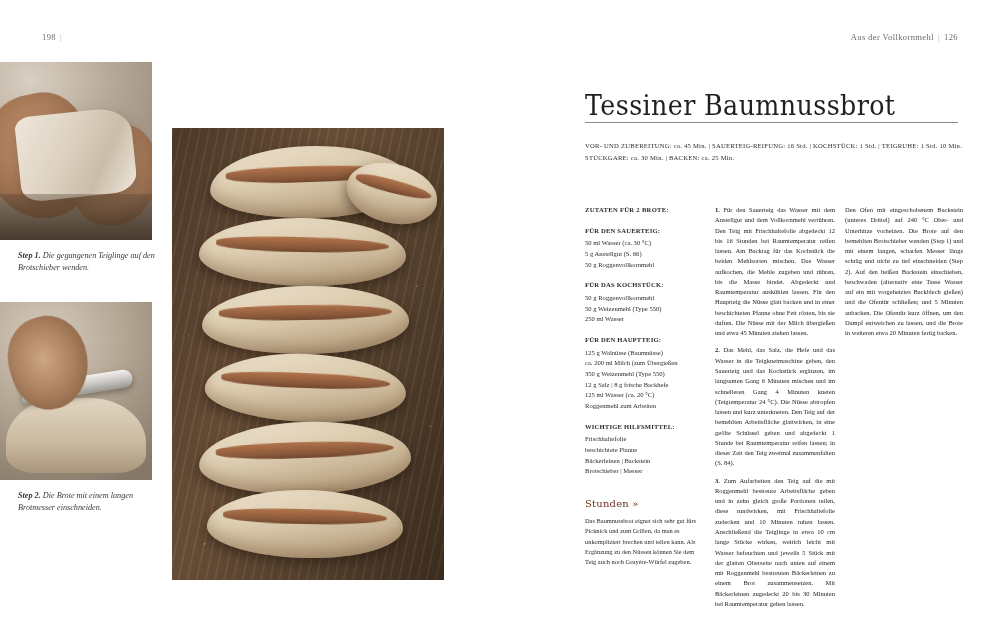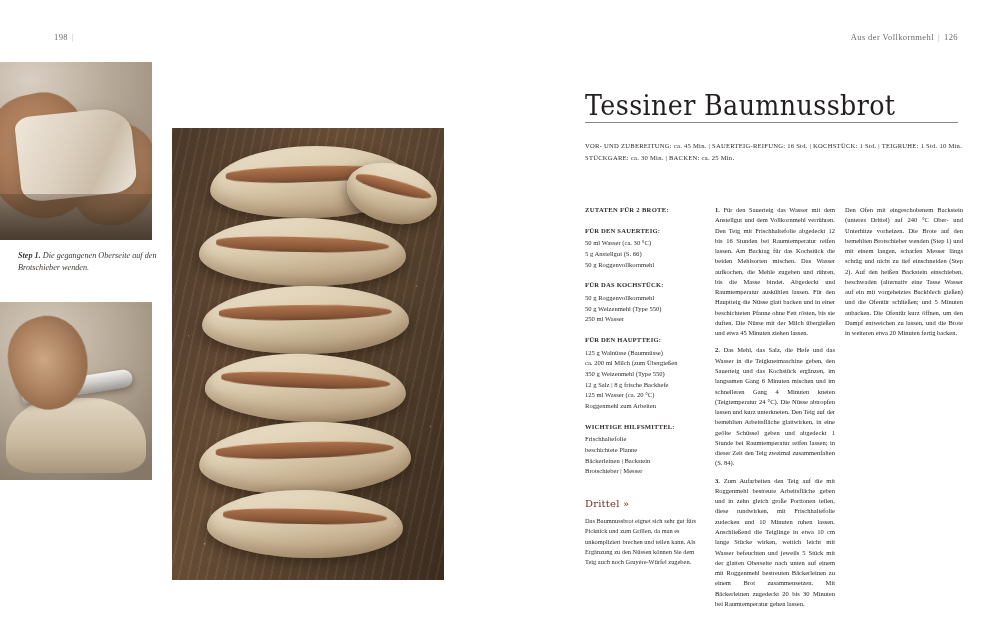--- a/index.html
+++ b/index.html
@@ -24,21 +24,21 @@
   
   .folio {
     position: absolute;
     top: 32px;
     font-family: "Liberation Serif", serif;
     font-size: 8.5px;
     letter-spacing: 0.4px;
     color: #6d6a68;
   }
   .folio-left {
-    left: 54px;
+    left: 42px;
   }
   .folio-right {
     right: 42px;
     text-align: right;
     white-space: nowrap;
   }
   .folio .sep {
     color: #b9b5b1;
     padding: 0 4px;
   }
@@ -362,28 +362,32 @@
 
   <div class="photo photo-1">
     <div class="ph-bg img1-bg"></div>
     <div class="img1-hands"></div>
     <div class="img1-hands2"></div>
     <div class="img1-cloth"></div>
     <div class="img1-board"></div>
   </div>
   <div class="caption cap-1">
     <b>Step 1.</b>
-    <span class="txt">Die gegangenen Oberseite auf den Brotschieber wenden.</span>
+    <span class="txt">Die gegangenen Teiglinge auf den Brotschieber wenden.</span>
   </div>
 
   <div class="photo photo-2">
     <div class="ph-bg img2-bg"></div>
     <div class="img2-dough"></div>
     <div class="img2-knife"></div>
     <div class="img2-hand"></div>
+  </div>
+  <div class="caption cap-2">
+    <b>Step 2.</b>
+    <span class="txt">Die Brote mit einem langen Brotmesser einschneiden.</span>
   </div>
 
   <div class="photo-hero">
     <div class="ph-bg hero-bg"></div>
     <div class="hero-wood"></div>
     <div class="loaf loaf-1"></div>
     <div class="loaf loaf-2"></div>
     <div class="loaf loaf-3"></div>
     <div class="loaf loaf-4"></div>
     <div class="loaf loaf-5"></div>
@@ -431,21 +435,21 @@
     <div class="ing-list">
       <div>Frischhaltefolie</div>
       <div>beschichtete Planne</div>
       <div>Bäckerleinen | Backstein</div>
       <div>Brotschieber | Messer</div>
     </div>
   </div>
 
   <div class="eignung">
     <div class="eignung-title">
-      <span>Drittel</span>
+      <span>Stunden</span>
       <span class="arrows">»</span>
     </div>
     <div class="eignung-body">Das Baumnussbrot eignet sich sehr gut fürs Picknick und zum Grillen, da man es unkompliziert brechen und teilen kann. Als Ergänzung zu den Nüssen können Sie dem Teig auch noch Gruyère-Würfel zugeben.</div>
   </div>
 
   <div class="body-col col-a">
     <p>
       <b>1.</b>
       <span>Für den Sauerteig das Wasser mit dem Anstellgut und dem Vollkornmehl verrühren. Den Teig mit Frischhaltefolie abgedeckt 12 bis 16 Stunden bei Raumtemperatur reifen lassen. Am Backtag für das Kochstück die beiden Mehlsorten mischen. Das Wasser aufkochen, die Mehle zugeben und rühren, bis die Masse bindet. Abgedeckt und Raumtemperatur auskühlen lassen. Für den Hauptteig die Nüsse glatt backen und in einer beschichteten Pfanne ohne Fett rösten, bis sie duften. Die Nüsse mit der Milch übergießen und etwa 45 Minuten ziehen lassen.</span>
     </p>

